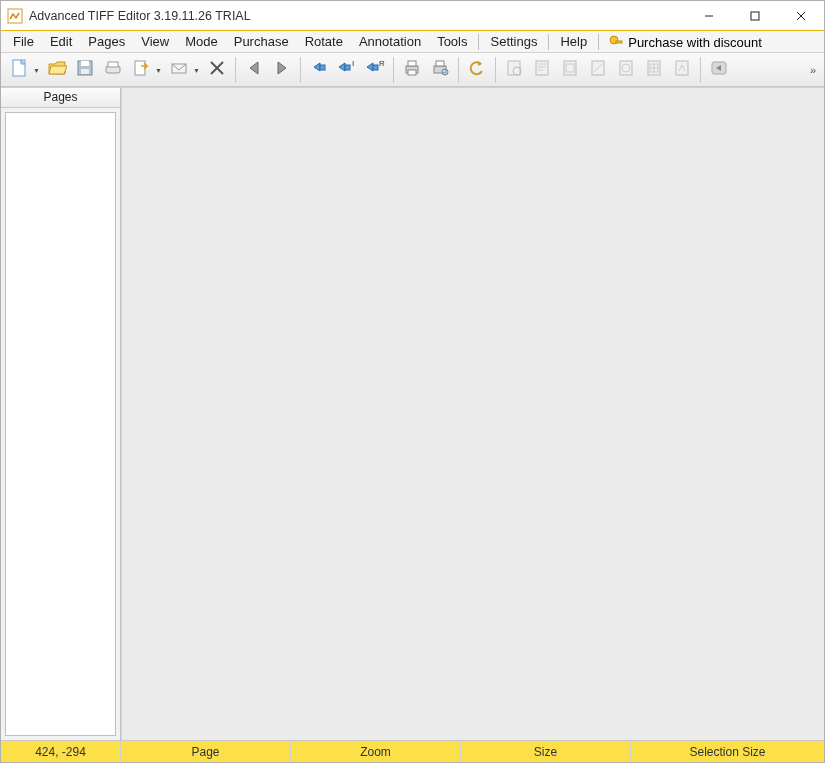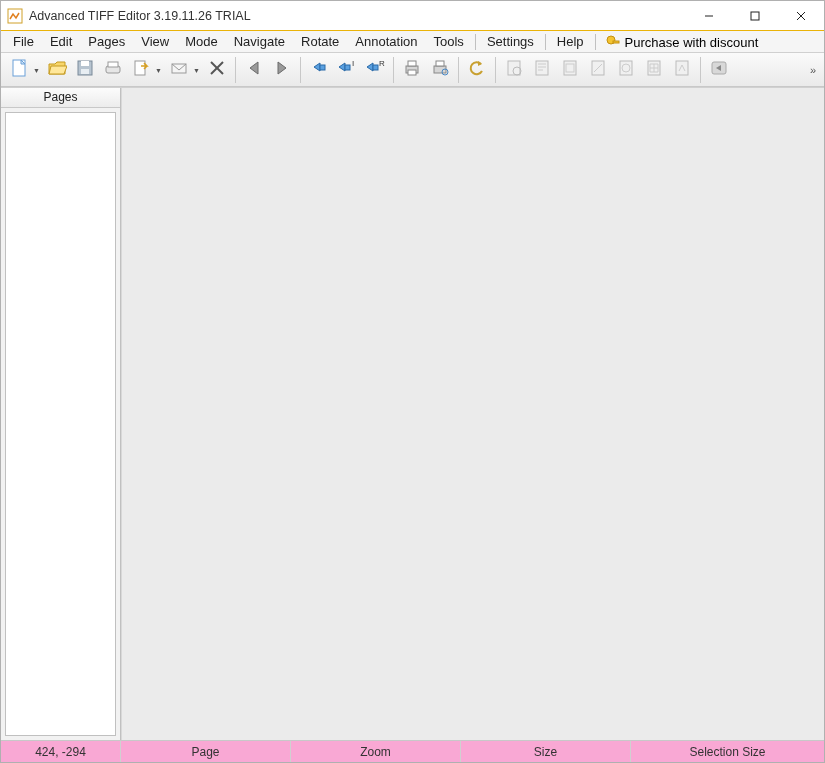--- a/index.html
+++ b/index.html
@@ -102,21 +102,21 @@
     border:1px solid #c0c0c0;
   }
   .canvas {
     flex:1;
     background:#ebebeb;
     border-left:1px solid #d8d8d8;
   }
   
   .statusbar {
     height:22px;
-    background:#f9a8d4;
+    background:#fde047;
     border-top:1px solid #c8c8c8;
     display:flex;
     align-items:center;
     font-size:12px;
     color:#333;
   }
   .status-cell {
     border-right:1px solid #d0d0d0;
     padding:0 8px;
     height:100%;
@@ -160,21 +160,21 @@
       </svg>
     </div>
 </div>
 
 <div class="menubar">
   <div class="menu-item">File</div>
   <div class="menu-item">Edit</div>
   <div class="menu-item">Pages</div>
   <div class="menu-item">View</div>
   <div class="menu-item">Mode</div>
-  <div class="menu-item">Navigate</div>
+  <div class="menu-item">Purchase</div>
   <div class="menu-item">Rotate</div>
   <div class="menu-item">Annotation</div>
   <div class="menu-item">Tools</div>
   <div class="menu-sep"></div>
   <div class="menu-item">Settings</div>
   <div class="menu-sep"></div>
   <div class="menu-item">Help</div>
   <div class="menu-sep"></div>
   <div class="purchase-item">
     <span class="purchase-icon">

